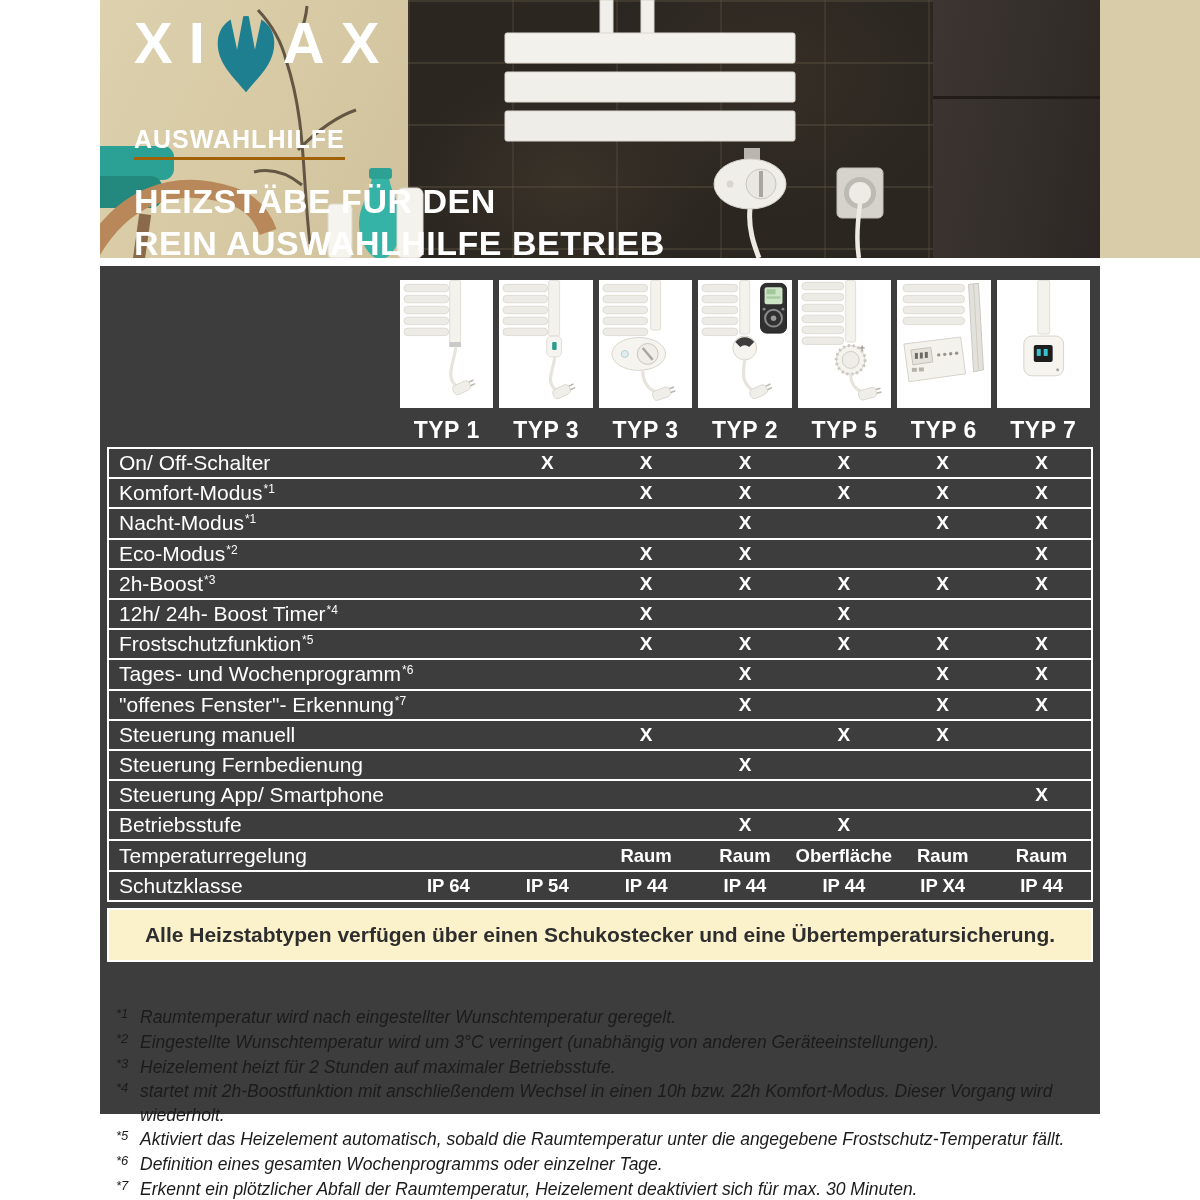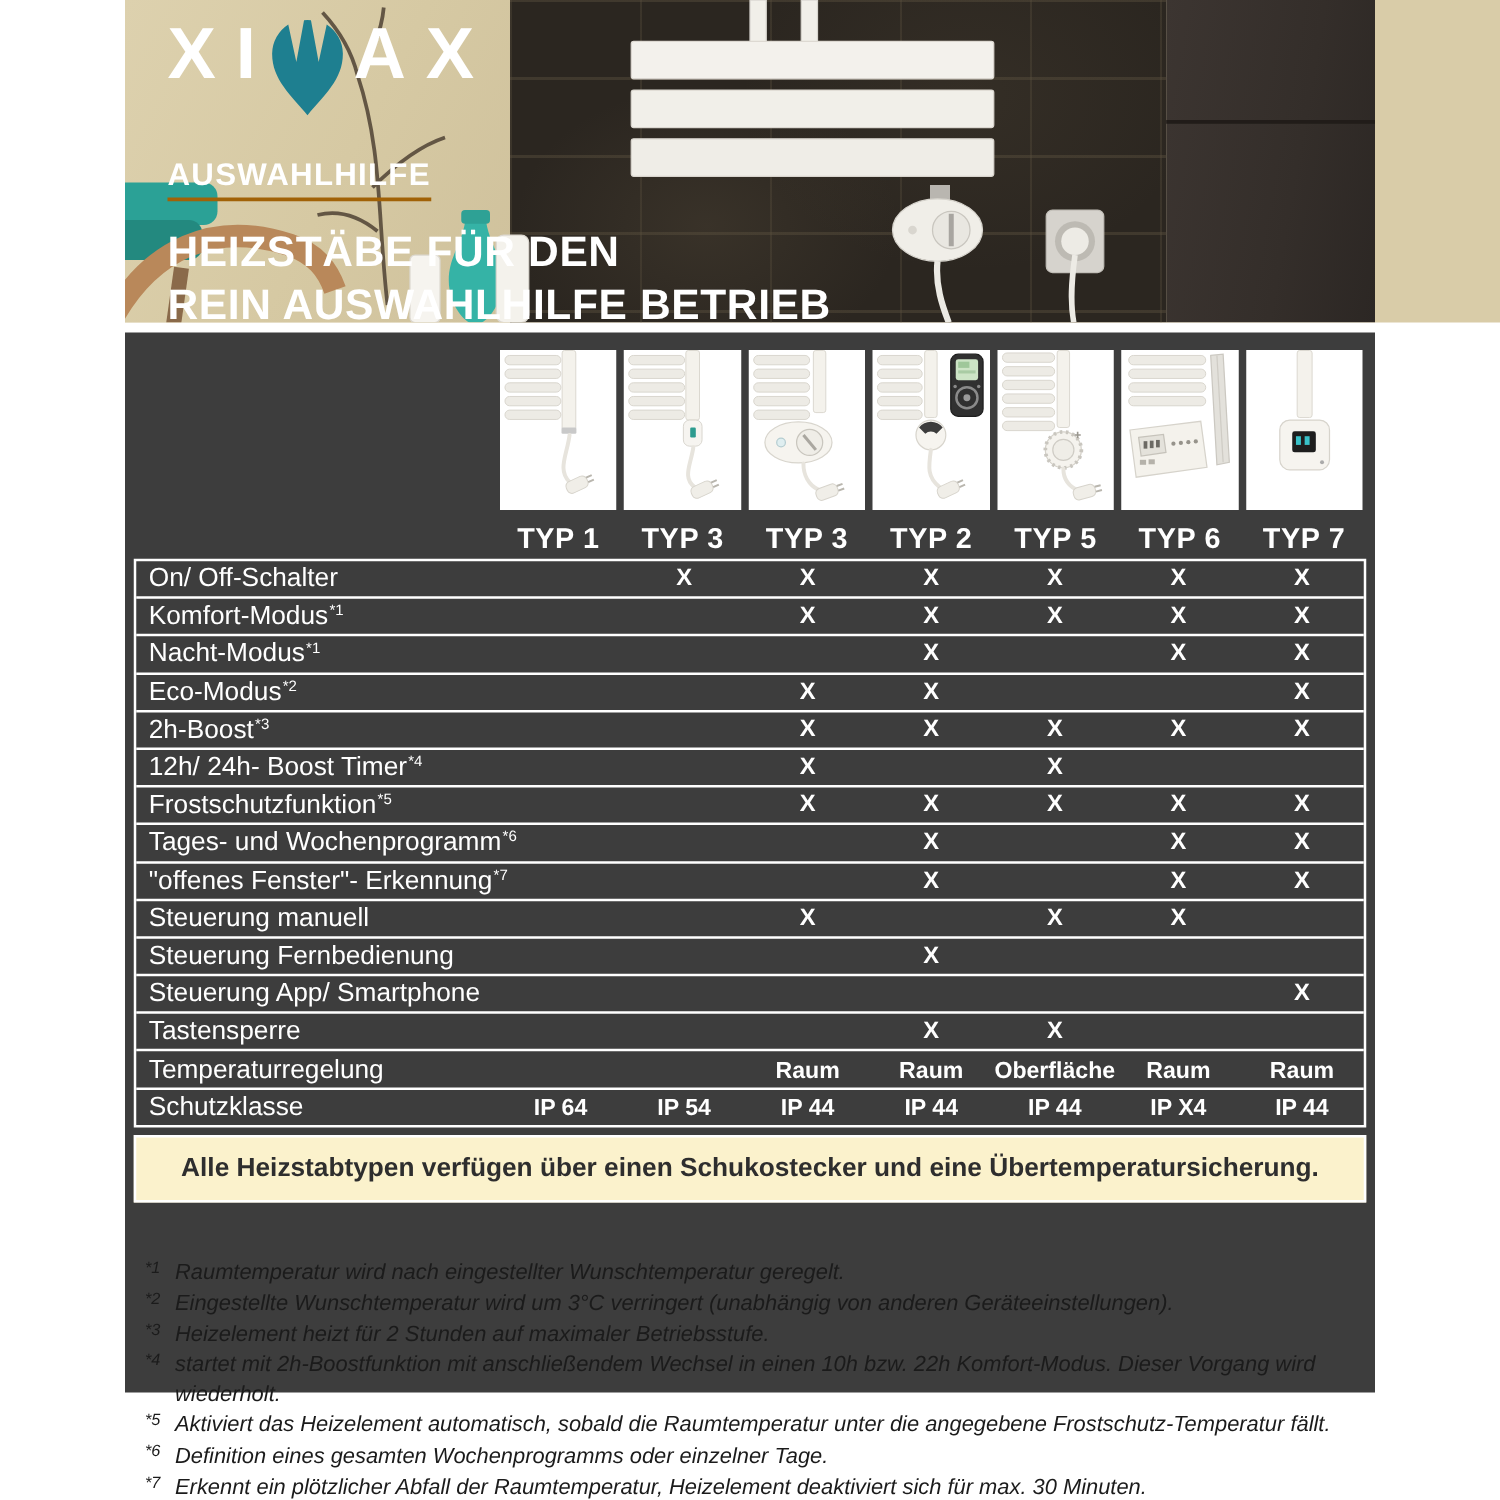--- a/index.html
+++ b/index.html
@@ -364,21 +364,21 @@
         <div class="flabel">Steuerung App/ Smartphone</div>
         <div class="fcell"></div>
         <div class="fcell"></div>
         <div class="fcell"></div>
         <div class="fcell"></div>
         <div class="fcell"></div>
         <div class="fcell"></div>
         <div class="fcell">X</div>
       </div>
       <div class="frow">
-        <div class="flabel">Tastensperre</div>
+        <div class="flabel">Betriebsstufe</div>
         <div class="fcell"></div>
         <div class="fcell"></div>
         <div class="fcell"></div>
         <div class="fcell">X</div>
         <div class="fcell">X</div>
         <div class="fcell"></div>
         <div class="fcell"></div>
       </div>
       <div class="frow value-row">
         <div class="flabel">Temperaturregelung</div>

